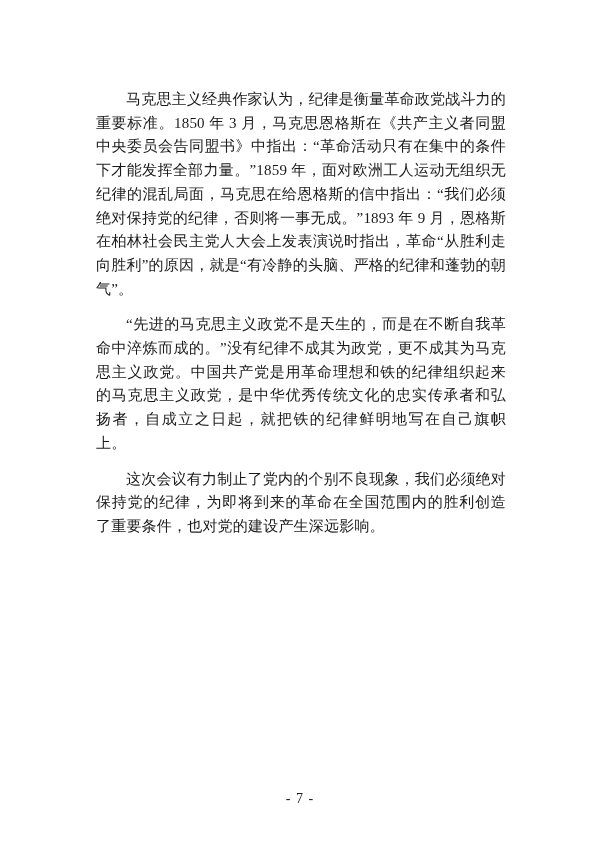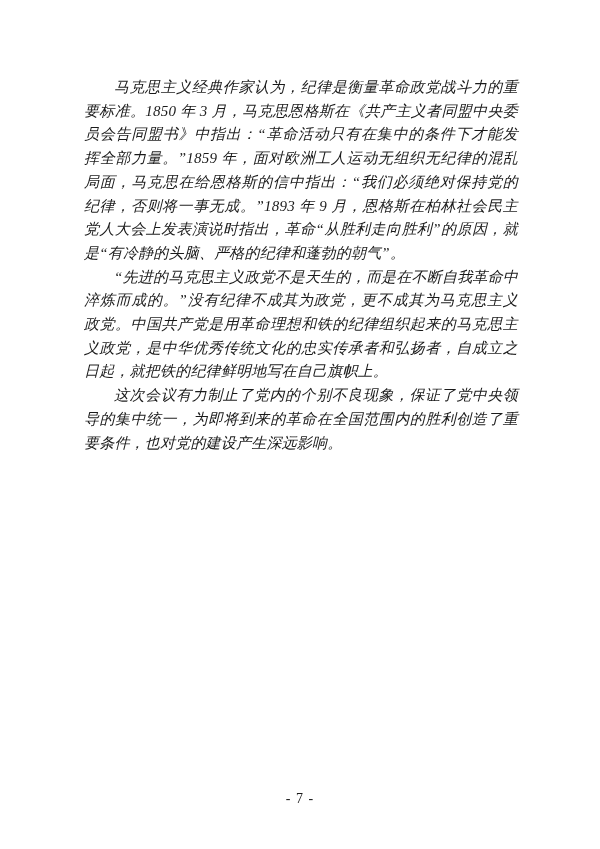--- a/index.html
+++ b/index.html
@@ -21,39 +21,38 @@
     left: 84px;
     top: 76px;
     width: 434px;
     font-size: 15px;
     line-height: 23.7px;
     text-align: justify;
     text-justify: inter-character;
     letter-spacing: 0.2px;
   }
   .content p {
-    margin: 0;
+    margin: 12px;
     padding: 0;
     text-indent: 2em;
-    font-style: italic;
   }
   .page-number {
     position: absolute;
     left: 0;
     right: 0;
     top: 791px;
     text-align: center;
     font-size: 14px;
     color: #1a1a1a;
     letter-spacing: 1px;
   }
 </style>
 </head>
 <body>
 
 <div class="page">
   <div class="content">
     <p>马克思主义经典作家认为，纪律是衡量革命政党战斗力的重要标准。1850 年 3 月，马克思恩格斯在《共产主义者同盟中央委员会告同盟书》中指出：“革命活动只有在集中的条件下才能发挥全部力量。”1859 年，面对欧洲工人运动无组织无纪律的混乱局面，马克思在给恩格斯的信中指出：“我们必须绝对保持党的纪律，否则将一事无成。”1893 年 9 月，恩格斯在柏林社会民主党人大会上发表演说时指出，革命“从胜利走向胜利”的原因，就是“有冷静的头脑、严格的纪律和蓬勃的朝气”。</p>
     <p>“先进的马克思主义政党不是天生的，而是在不断自我革命中淬炼而成的。”没有纪律不成其为政党，更不成其为马克思主义政党。中国共产党是用革命理想和铁的纪律组织起来的马克思主义政党，是中华优秀传统文化的忠实传承者和弘扬者，自成立之日起，就把铁的纪律鲜明地写在自己旗帜上。</p>
-    <p>这次会议有力制止了党内的个别不良现象，保证了党中央领导的集中统一，为即将到来的革命在全国范围内的胜利创造了重要条件，也对党的建设产生深远影响。</p>
+    <p>这次会议有力制止了党内的个别不良现象，我们必须绝对保持党的纪律，为即将到来的革命在全国范围内的胜利创造了重要条件，也对党的建设产生深远影响。</p>
   </div>
   <div class="page-number">- 7 -</div>
 </div>
 
 </body></html>

